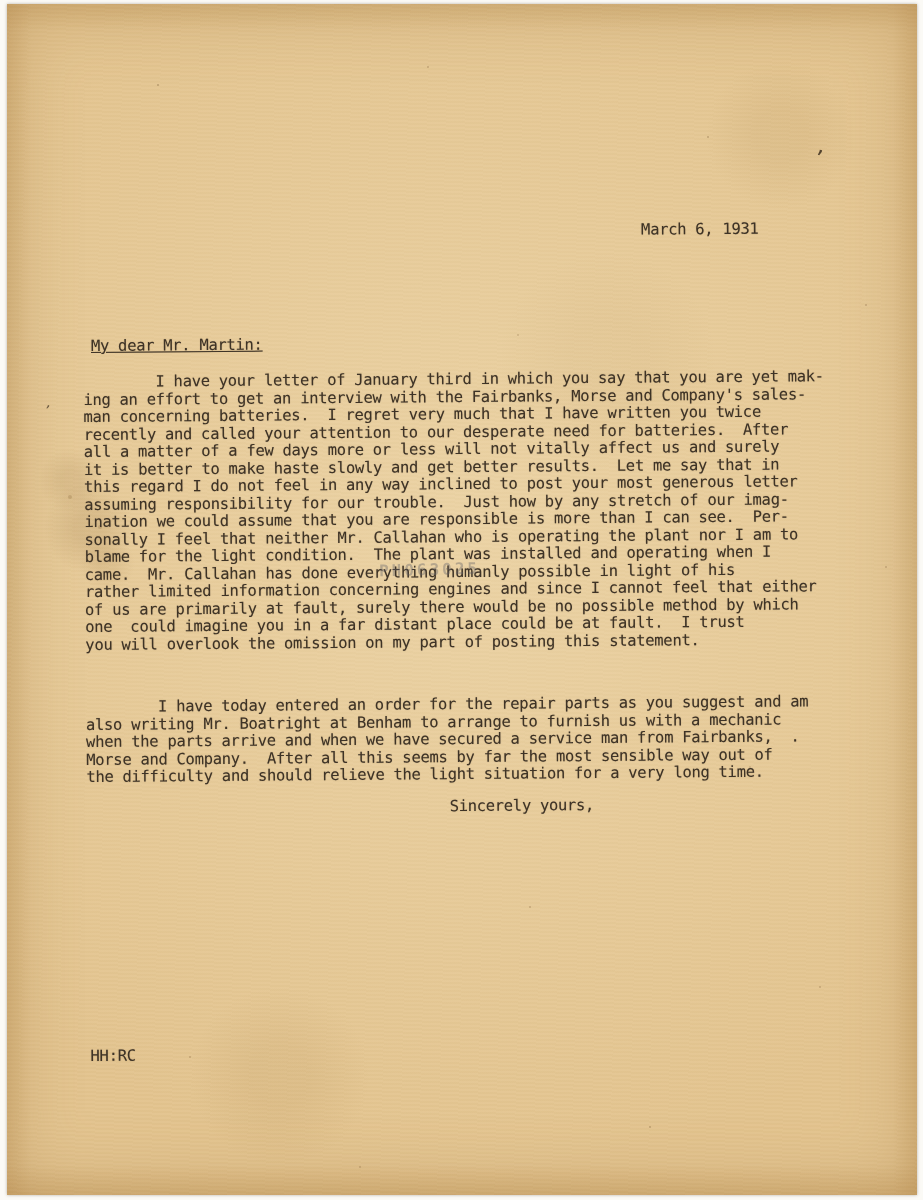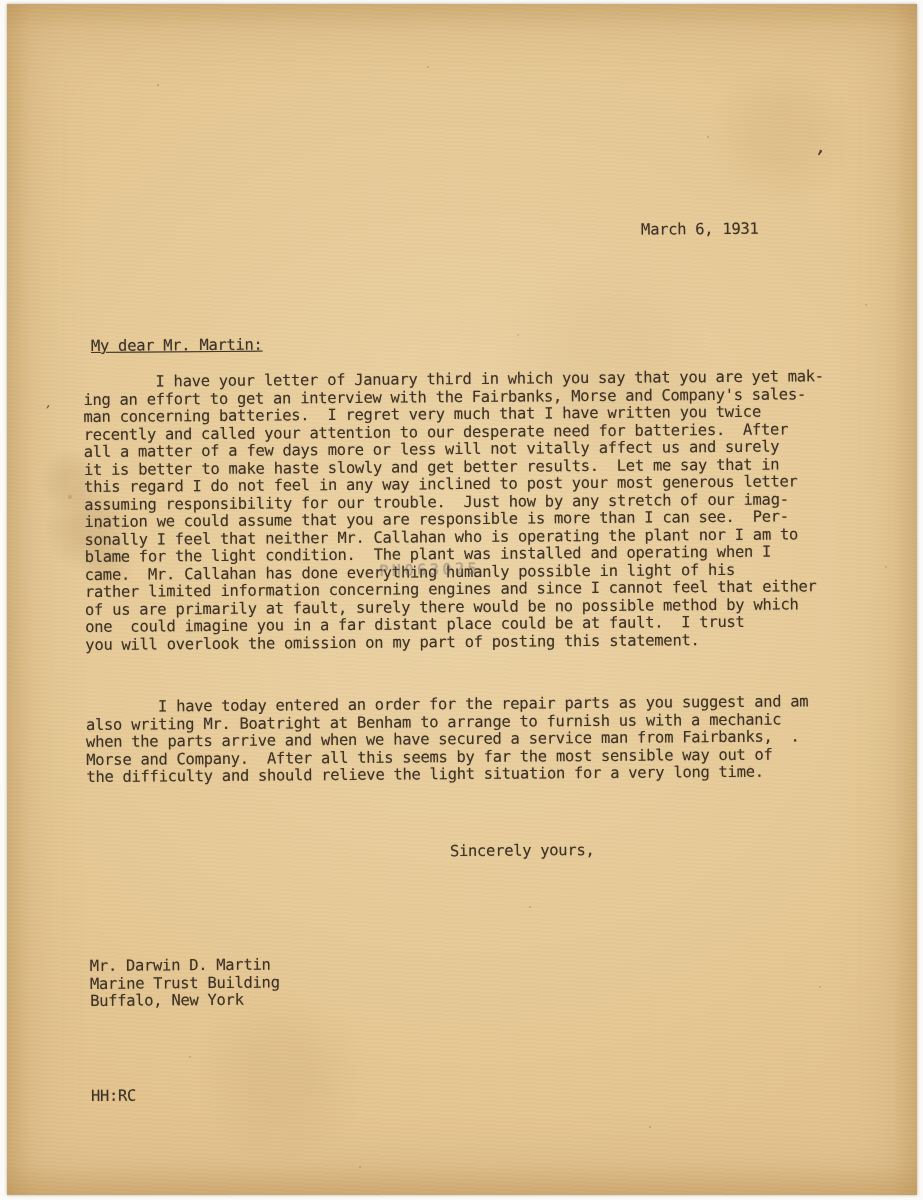--- a/index.html
+++ b/index.html
@@ -79,23 +79,23 @@
     font-family: "DejaVu Sans Mono", "Liberation Mono", monospace;
     font-size: 15.5px;
     line-height: 17.5px;
     letter-spacing: -0.3px;
     text-shadow: 0 0 1px rgba(62,51,38,0.40);
   }
   .date        { left: 637px; top: 219px; }
   .salutation  { left: 86px;  top: 331px; text-decoration: underline; }
   .para1       { left: 78px;  top: 367px; }
   .para2       { left: 78px;  top: 692px; }
-  .closing     { left: 441px; top: 839px; text-align: right; }
+  .closing     { left: 441px; top: 794px; text-align: right; }
   .recipient   { left: 80px;  top: 951px; }
-  .initials    { left: 80px;  top: 1041px; margin-top: 40px; }
+  .initials    { left: 80px;  top: 1041px; }
   
   .stamp {
     position: absolute;
     left: 372px; top: 556px;
     font-size: 16px;
     font-weight: bold;
     letter-spacing: 3px;
     color: rgba(95,95,102,0.38);
     transform: rotate(-1.5deg);
     white-space: pre;
@@ -139,23 +139,20 @@
 you will overlook the omission on my part of posting this statement.</pre>
 
       <pre class="tblock para2">        I have today entered an order for the repair parts as you suggest and am
 also writing Mr. Boatright at Benham to arrange to furnish us with a mechanic
 when the parts arrive and when we have secured a service man from Fairbanks,  .
 Morse and Company.  After all this seems by far the most sensible way out of
 the difficulty and should relieve the light situation for a very long time.</pre>
 
       <pre class="tblock closing">Sincerely yours,</pre>
 
-      <pre class="tblock recipient">Mr. Darwin D. Martin
-Marine Trust Building
-Buffalo, New York</pre>
 
       <pre class="tblock initials">HH:RC</pre>
     </div>
 
     <div class="stamp">PH063025</div>
 
     <div class="mark mark-upper-right">’</div>
 
     <div class="mark mark-left-margin">’</div>
   </div>

